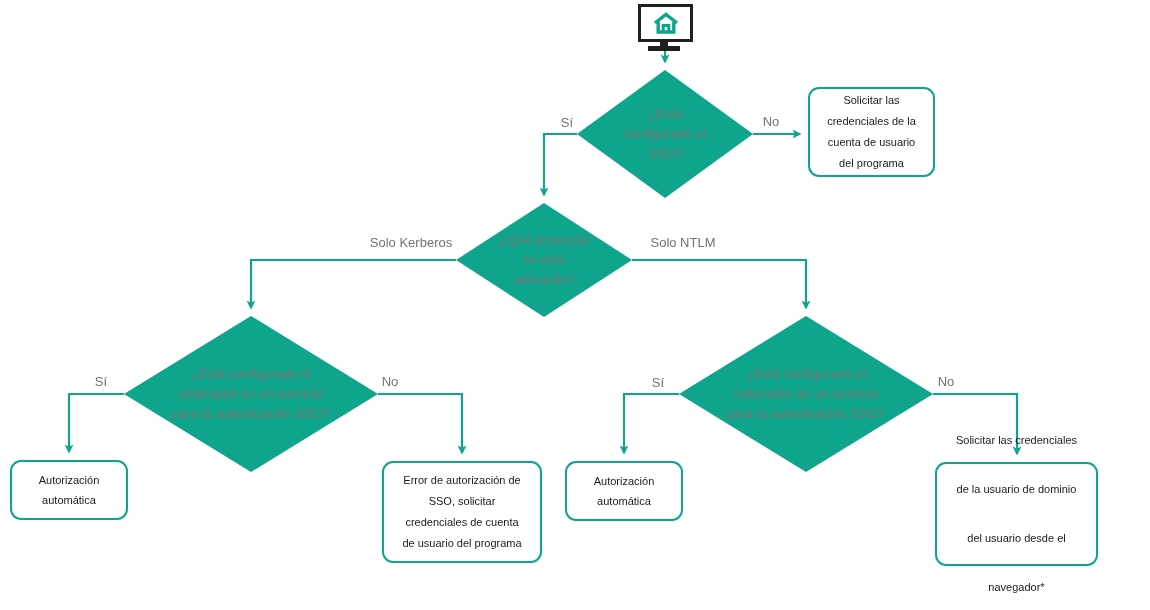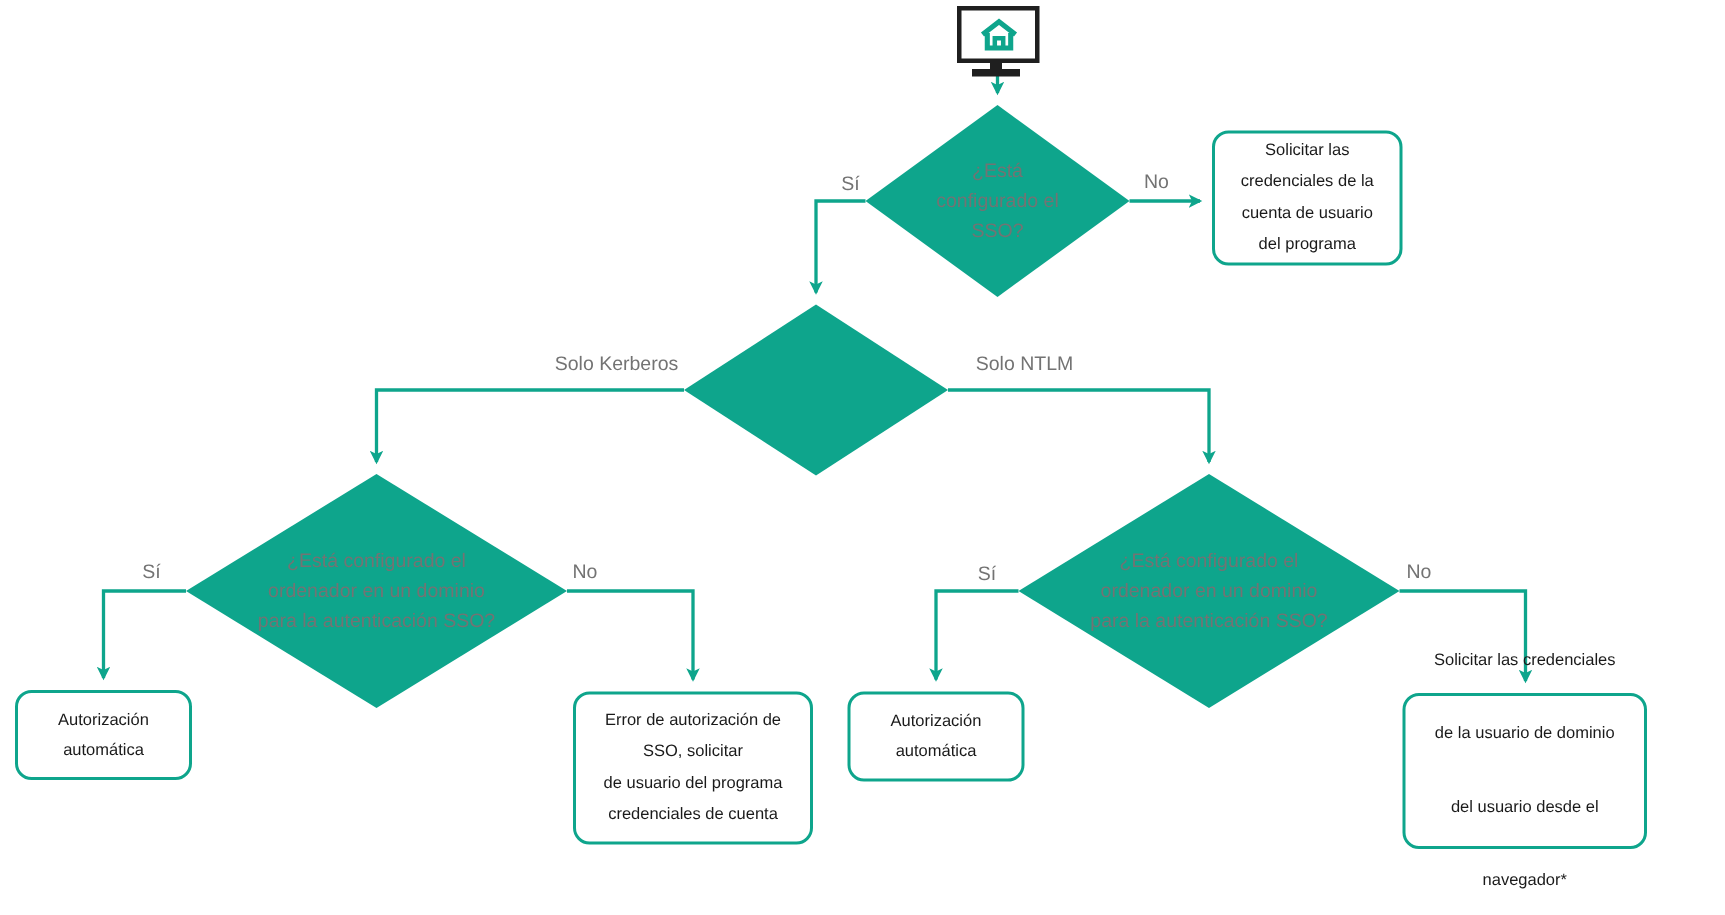--- a/index.html
+++ b/index.html
@@ -121,20 +121,25 @@
     </div>
     <div class="stand-stub"></div>
     <div class="stand-base"></div>
   </div>
 
   <div class="node-text" style="left:577px; top:104px; width:176px;">
     <span>¿Está</span>
     <span>configurado el</span>
     <span>SSO?</span>
   </div>
+  <div class="node-text" style="left:456px; top:230px; width:176px;">
+    <span>¿Qué protocolo</span>
+    <span>se está</span>
+    <span>utilizando?</span>
+  </div>
   <div class="node-text" style="left:124px; top:364px; width:254px;">
     <span>¿Está configurado el</span>
     <span>ordenador en un dominio</span>
     <span>para la autenticación SSO?</span>
   </div>
   <div class="node-text" style="left:679px; top:364px; width:254px;">
     <span>¿Está configurado el</span>
     <span>ordenador en un dominio</span>
     <span>para la autenticación SSO?</span>
   </div>
@@ -145,22 +150,22 @@
     <span>cuenta de usuario</span>
     <span>del programa</span>
   </div>
   <div class="result-box" style="left:10px; top:460px; width:118px; height:60px;">
     <span>Autorización</span>
     <span>automática</span>
   </div>
   <div class="result-box" style="left:382px; top:461px; width:160px; height:102px; line-height:21px;">
     <span>Error de autorización de</span>
     <span>SSO, solicitar</span>
+    <span>credenciales de cuenta</span>
     <span>de usuario del programa</span>
-    <span>credenciales de cuenta</span>
   </div>
   <div class="result-box" style="left:565px; top:461px; width:118px; height:60px;">
     <span>Autorización</span>
     <span>automática</span>
   </div>
   <div class="result-box" style="left:935px; top:462px; width:163px; height:104px; line-height:21px;gap:28px;">
     <span>Solicitar las credenciales</span>
     <span>de la usuario de dominio</span>
     <span>del usuario desde el</span>
     <span>navegador*</span>

